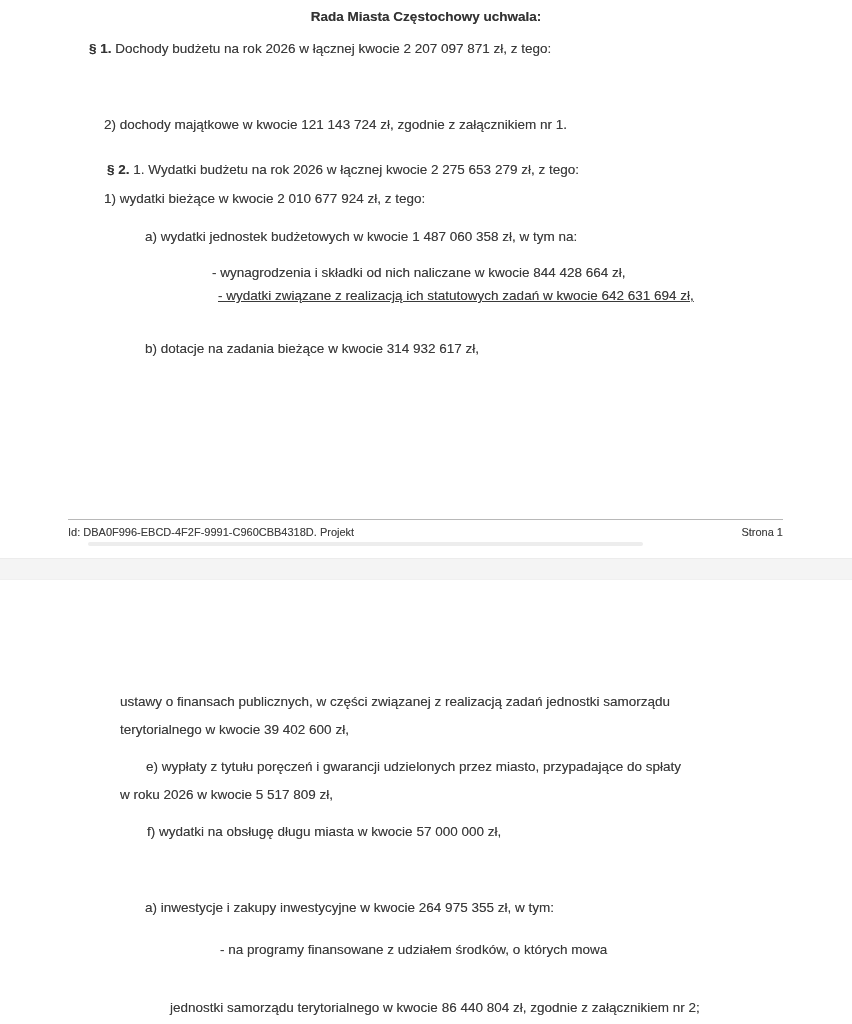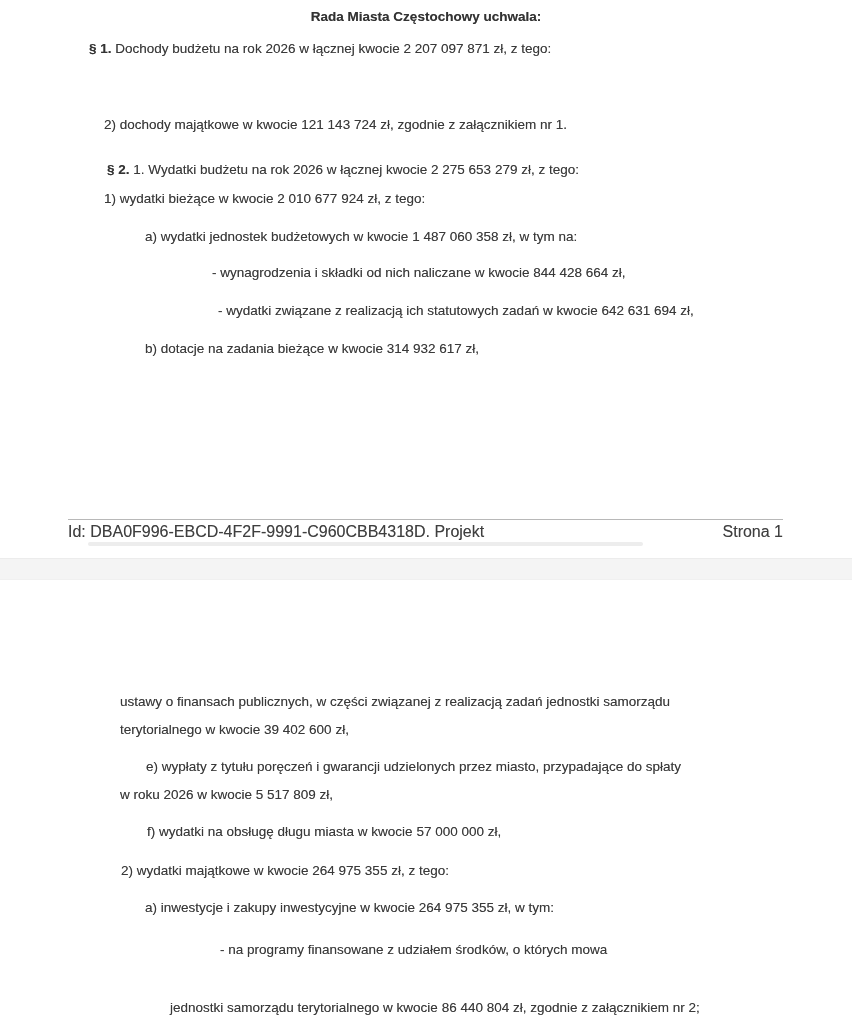--- a/index.html
+++ b/index.html
@@ -45,21 +45,21 @@
     text-shadow: 0 0 0.4px rgba(60,60,60,0.55);
   }
 
   .footer-rule {
     position: absolute; left: 68px; top: 519px;
     width: 715px; height: 0;
     border-top: 1px solid #b8b8b8;
   }
   .footer-text {
     position: absolute; top: 525px;
-    font-size: 16px; line-height: 14px;
+    font-size: 11px; line-height: 14px;
     color: #3f3f3f;
     white-space: nowrap;
     text-shadow: 0 0 0.4px rgba(80,80,80,0.5);
   }
   .footer-id { left: 68px; }
   .footer-page { right: 69px; }
 
   .scan-artifact {
     position: absolute; left: 88px; top: 542px;
     width: 555px; height: 4px;
@@ -81,21 +81,21 @@
     <div class="line" style="left:104px; top:117px;"><span>2) dochody majątkowe w kwocie 121 143 724 zł, zgodnie z załącznikiem nr 1.</span></div>
 
     <div class="line" style="left:89px;  top:162px;margin-left:18px;"><b>§ 2.</b><span> 1. Wydatki budżetu na rok 2026 w łącznej kwocie 2 275 653 279 zł, z tego:</span></div>
 
     <div class="line" style="left:104px; top:191px;"><span>1) wydatki bieżące w kwocie 2 010 677 924 zł, z tego:</span></div>
 
     <div class="line" style="left:145px; top:229px;"><span>a) wydatki jednostek budżetowych w kwocie 1 487 060 358 zł, w tym na:</span></div>
 
     <div class="line" style="left:212px; top:265px;"><span>- wynagrodzenia i składki od nich naliczane w kwocie 844 428 664 zł,</span></div>
 
-    <div class="line" style="left:218px; top:303px;"><span>- wydatki związane z realizacją ich statutowych zadań w kwocie 642 631 694 zł,</span></div>
+    <div class="line" style="left:218px; top:288px;text-decoration:underline;"><span>- wydatki związane z realizacją ich statutowych zadań w kwocie 642 631 694 zł,</span></div>
 
     <div class="line" style="left:145px; top:341px;"><span>b) dotacje na zadania bieżące w kwocie 314 932 617 zł,</span></div>
 
 
     <div class="footer-rule"></div>
 
     <div class="footer-text footer-id">Id: DBA0F996-EBCD-4F2F-9991-C960CBB4318D. Projekt</div>
     <div class="footer-text footer-page">Strona 1</div>
 
     <div class="scan-artifact"></div>
@@ -105,21 +105,20 @@
 
   <div class="page page-2">
     <div class="line" style="left:120px; top:114px;"><span>ustawy o finansach publicznych, w części związanej z realizacją zadań jednostki samorządu</span></div>
     <div class="line" style="left:120px; top:142px;"><span>terytorialnego w kwocie 39 402 600 zł,</span></div>
 
     <div class="line" style="left:146px; top:179px;"><span>e) wypłaty z tytułu poręczeń i gwarancji udzielonych przez miasto, przypadające do spłaty</span></div>
     <div class="line" style="left:120px; top:207px;"><span>w roku 2026 w kwocie 5 517 809 zł,</span></div>
 
     <div class="line" style="left:147px; top:244px;"><span>f) wydatki na obsługę długu miasta w kwocie 57 000 000 zł,</span></div>
 
-    <div class="line" style="left:121px; top:283px;"><span>2) wydatki majątkowe w kwocie 264 975 355 zł, z tego:</span></div>
 
     <div class="line" style="left:145px; top:320px;"><span>a) inwestycje i zakupy inwestycyjne w kwocie 264 975 355 zł, w tym:</span></div>
 
     <div class="line" style="left:220px; top:362px;"><span>- na programy finansowane z udziałem środków, o których mowa</span></div>
     <div class="line" style="left:170px; top:420px;"><span>jednostki samorządu terytorialnego w kwocie 86 440 804 zł, zgodnie z załącznikiem nr 2;</span></div>
   </div>
 
 </div>
 
 </body></html>

